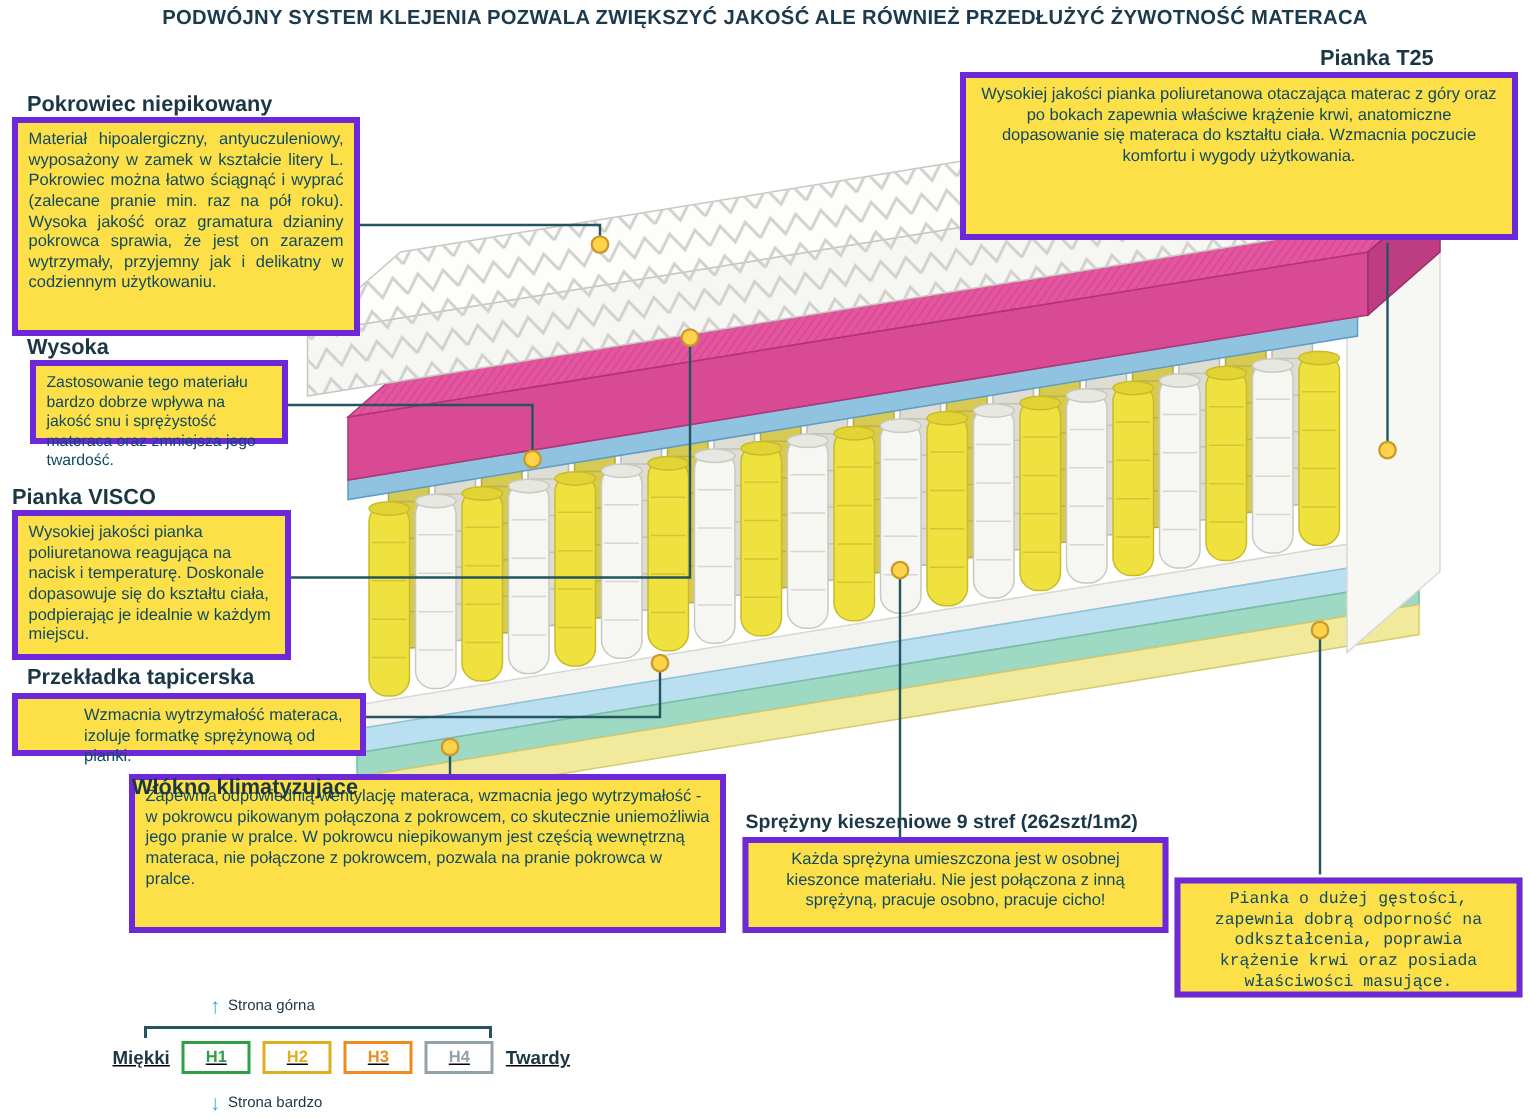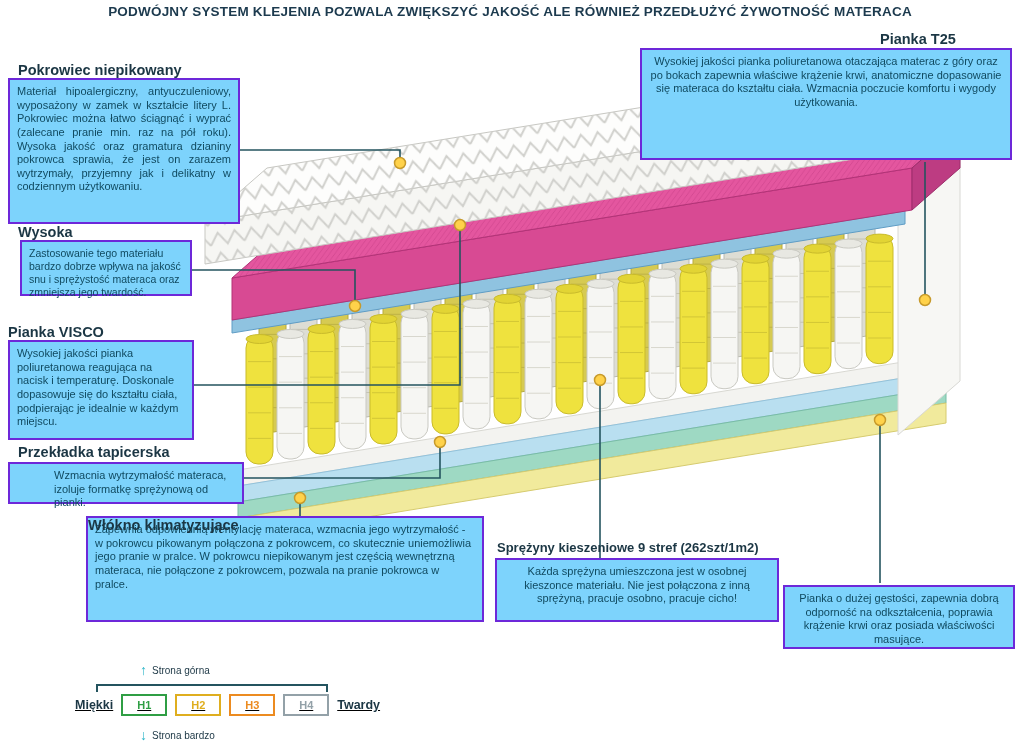--- a/index.html
+++ b/index.html
@@ -7,21 +7,21 @@
   .stage { position:relative; width:1020px; height:746px; background:#ffffff; overflow:hidden; }
 
   .banner { position:absolute; top:4px; left:0; width:100%; text-align:center;
             font-weight:bold; font-size:13.5px; letter-spacing:.2px; color:#1c3a4e; z-index:3; }
 
   svg.illustration { position:absolute; left:0; top:0; z-index:1; }
 
   .callout-title { position:absolute; font-weight:bold; font-size:14.5px; color:#1b3644;
                    white-space:nowrap; z-index:3; }
   .callout-title.small { font-size:13px; }
-  .callout { position:absolute; border:2px solid #6d28d9; background:#7dd3fc; box-sizing:border-box;
+  .callout { position:absolute; border:4px solid #6d28d9; background:#fde047; box-sizing:border-box;
              padding:5px 7px; font-size:11px; line-height:1.24; color:#104a60; z-index:2; }
   .callout.justify { text-align:justify; }
   .callout.center { text-align:center; }
   .callout.tiny { font-size:10.5px; }
 
   .side-note { position:absolute; z-index:3; display:flex; align-items:center; gap:5px;
                font-size:10px; color:#1b3644; }
   .arrow { color:#2cb5c8; font-weight:bold; font-size:14px; line-height:1; }
 
   .bracket { position:absolute; left:96px; top:684px; width:228px; height:6px; z-index:2;
@@ -358,21 +358,21 @@
 
   <div class="callout-title" style="left:88px; top:517px;">Włókno klimatyzujące</div>
   <div class="callout" style="left:86px; top:516px; width:398px; height:106px;">Zapewnia odpowiednią wentylację materaca, wzmacnia jego wytrzymałość - w pokrowcu pikowanym połączona z pokrowcem, co skutecznie uniemożliwia jego pranie w pralce. W pokrowcu niepikowanym jest częścią wewnętrzną materaca, nie połączone z pokrowcem, pozwala na pranie pokrowca w pralce.</div>
 
   <div class="callout-title" style="left:880px; top:31px;">Pianka T25</div>
   <div class="callout center" style="left:640px; top:48px; width:372px; height:112px;">Wysokiej jakości pianka poliuretanowa otaczająca materac z góry oraz po bokach zapewnia właściwe krążenie krwi, anatomiczne dopasowanie się materaca do kształtu ciała. Wzmacnia poczucie komfortu i wygody użytkowania.</div>
 
   <div class="callout-title small" style="left:497px; top:540px;">Sprężyny kieszeniowe 9 stref (262szt/1m2)</div>
   <div class="callout center" style="left:495px; top:558px; width:284px; height:64px;">Każda sprężyna umieszczona jest w osobnej kieszonce materiału. Nie jest połączona z inną sprężyną, pracuje osobno, pracuje cicho!</div>
 
-  <div class="callout center" style="left:783px; top:585px; width:232px; height:64px;">Pianka o dużej gęstości, zapewnia dobrą odporność na odkształcenia, poprawia krążenie krwi oraz posiada właściwości masujące.</div>
+  <div class="callout center" style="left:783px; top:585px; width:232px; height:80px;font-family:Liberation Mono, monospace;">Pianka o dużej gęstości, zapewnia dobrą odporność na odkształcenia, poprawia krążenie krwi oraz posiada właściwości masujące.</div>
 
   <div class="side-note" style="left:140px; top:663px;">
     <span class="arrow">↑</span>
     <span>Strona górna</span>
   </div>
 
   <div class="bracket"></div>
 
   <div class="scale-row">
     <span class="scale-end">Miękki</span>

